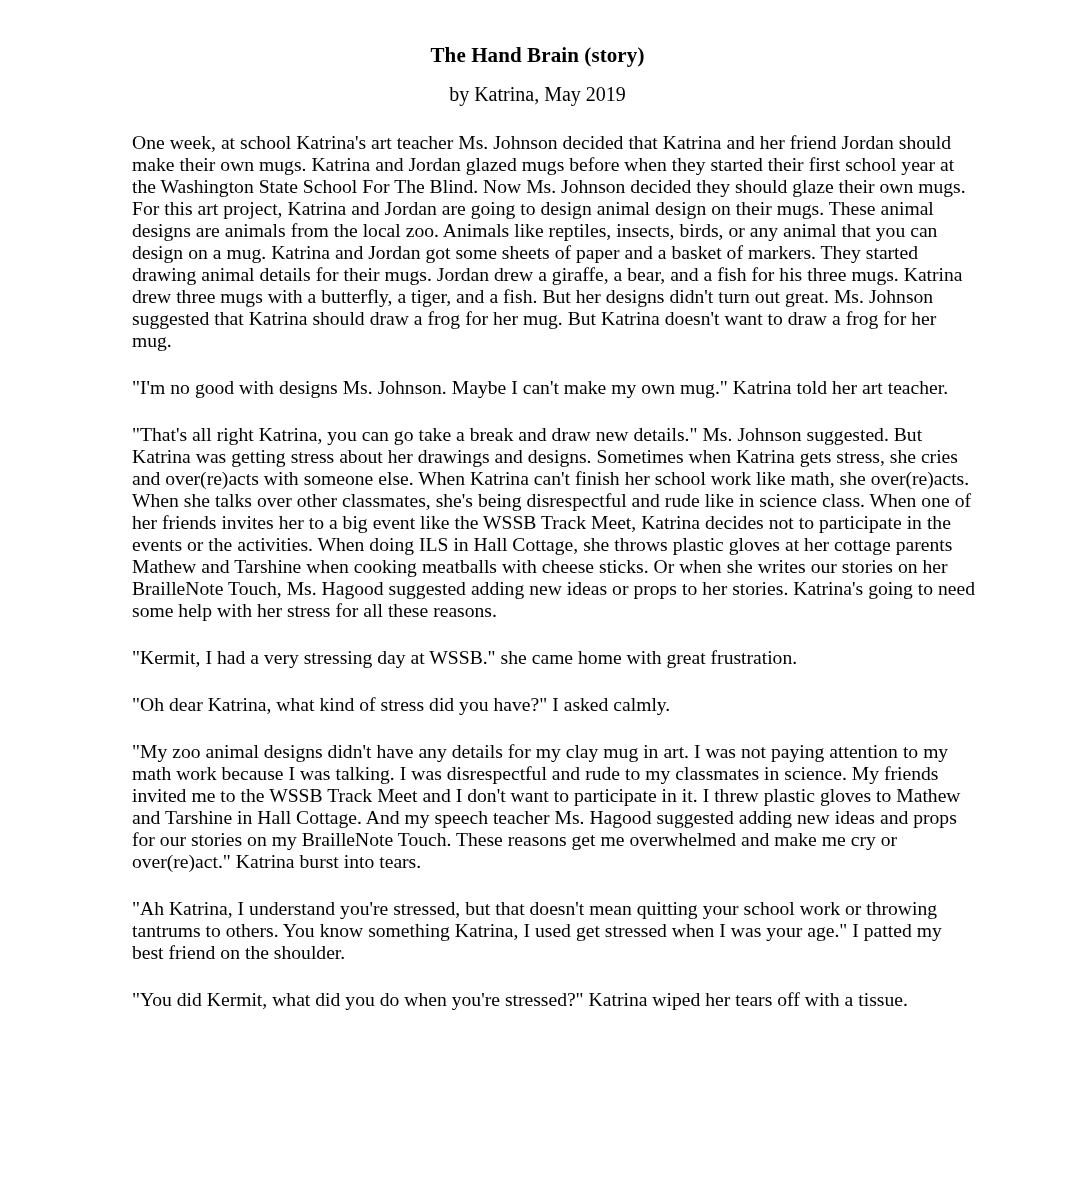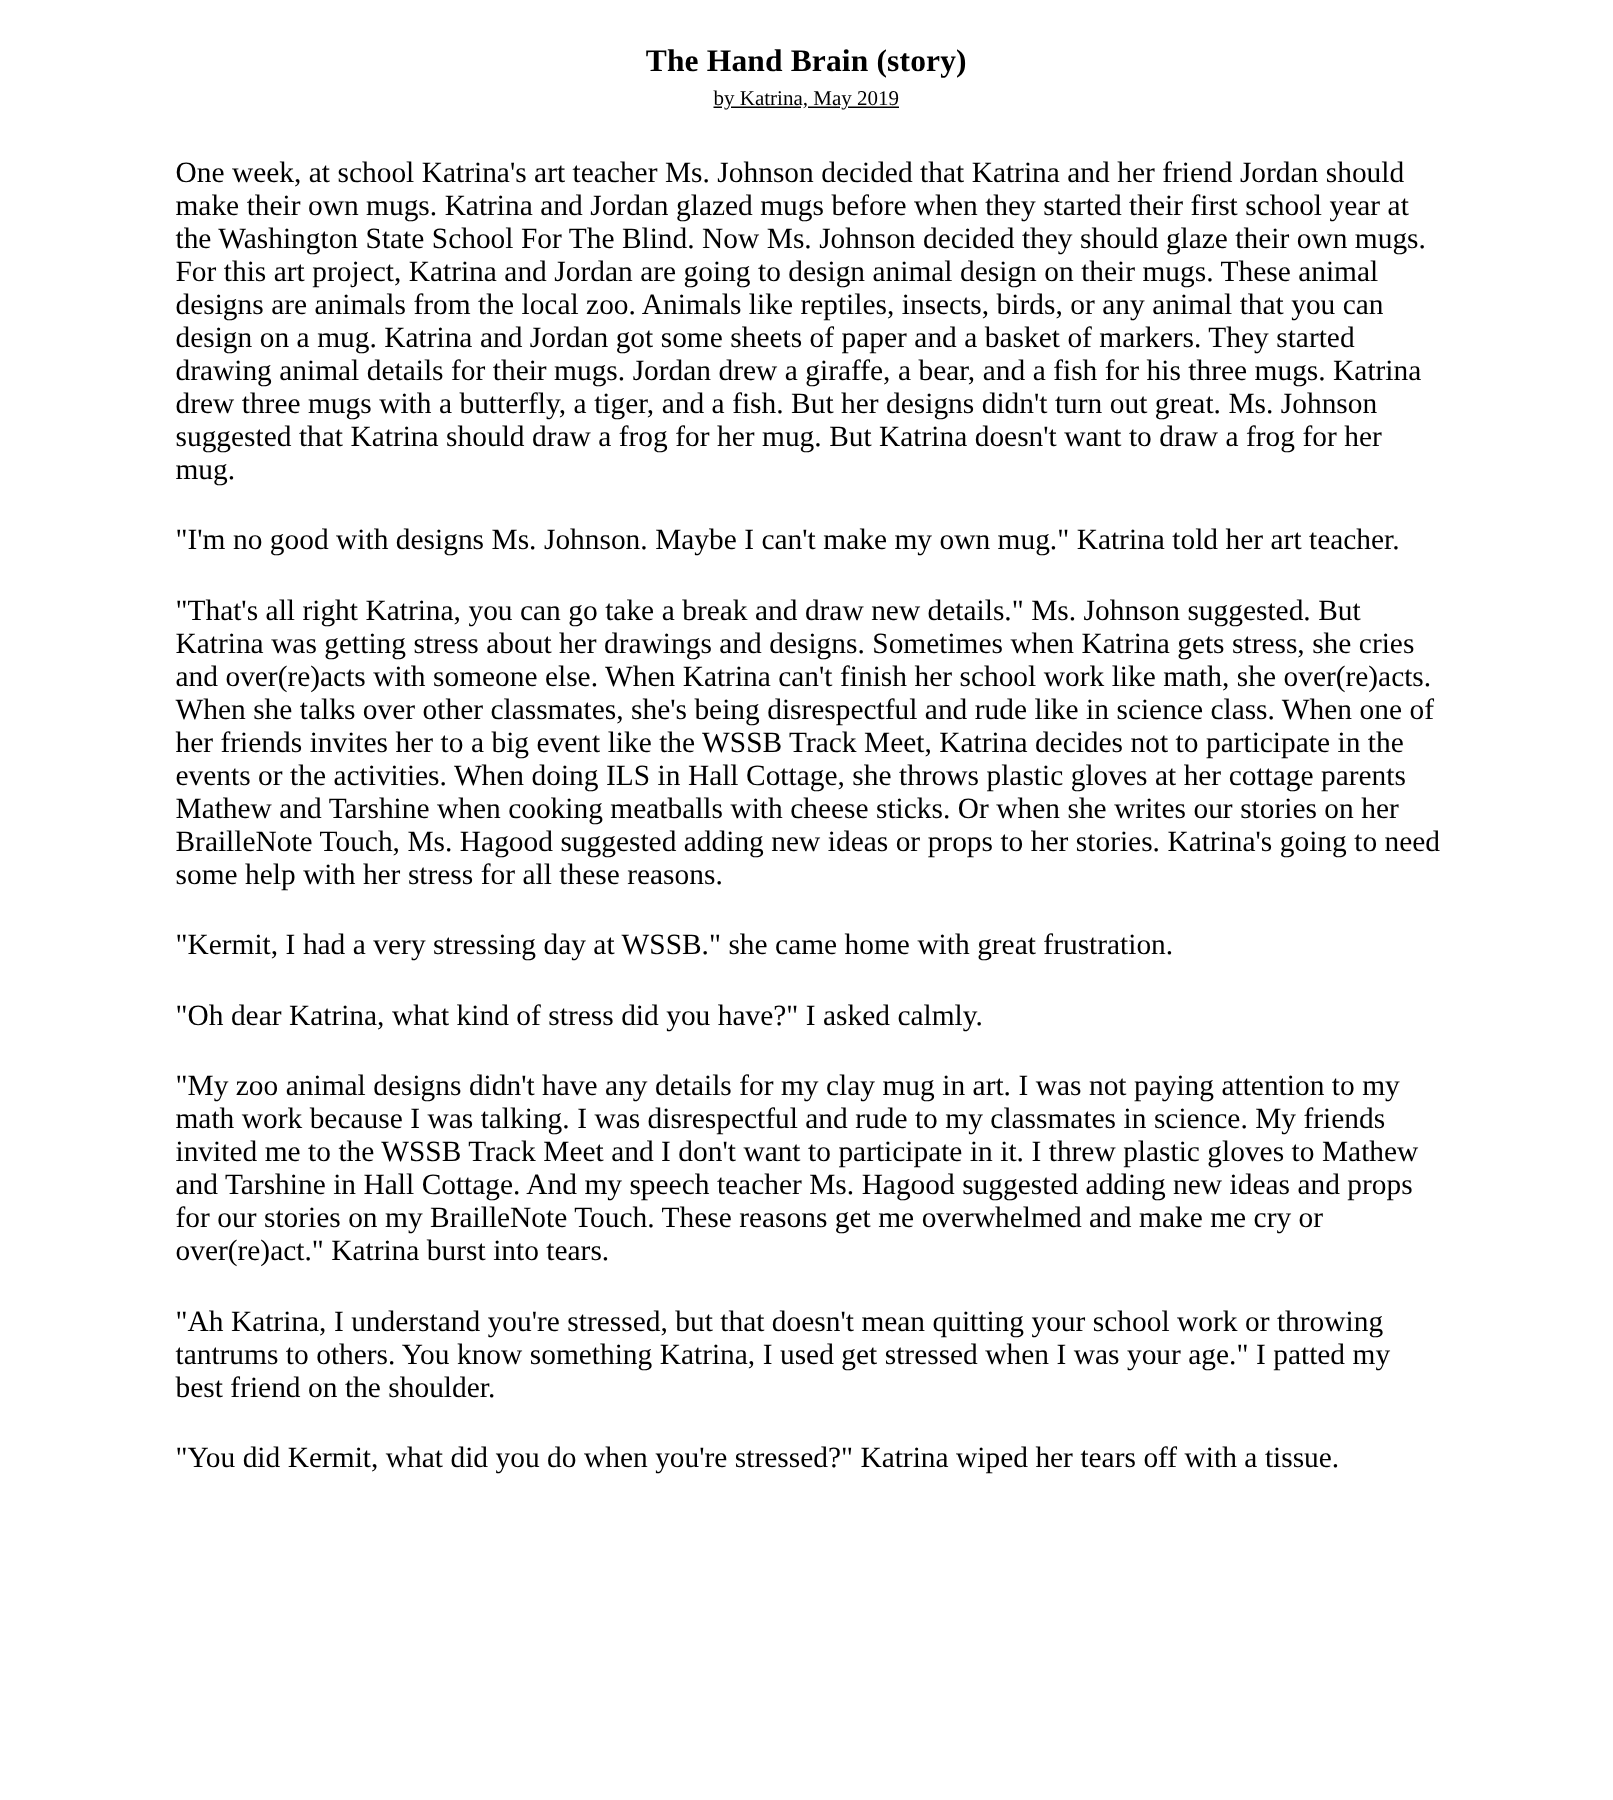--- a/index.html
+++ b/index.html
@@ -12,42 +12,41 @@
     width: 1075px;
     min-height: 1200px;
     font-family: "Liberation Serif", "DejaVu Serif", serif;
     color: #000000;
     -webkit-font-smoothing: antialiased;
   }
   .page {
     width: 1075px;
     min-height: 1200px;
     box-sizing: border-box;
-    padding: 0;
+    padding: 15px;
     background: #ffffff;
     position: relative;
   }
   .doc-header {
     text-align: center;
     padding-top: 27px;
   }
   .doc-title {
     font-size: 21px;
     font-weight: bold;
     line-height: 26px;
     letter-spacing: 0.1px;
     margin: 0;
   }
   .doc-byline {
-    font-size: 14px;
+    font-size: 20px;
     font-weight: normal;
     line-height: 26px;
-    margin: 0;
+    margin: 12px;
     padding-top: 1px;
-    text-decoration: underline;
   }
   .story-body {
     margin-top: 25px;
     margin-left: 117px;
     margin-right: 113px;
     width: 845px;
   }
   .story-para {
     font-size: 19.6px;
     line-height: 22px;

